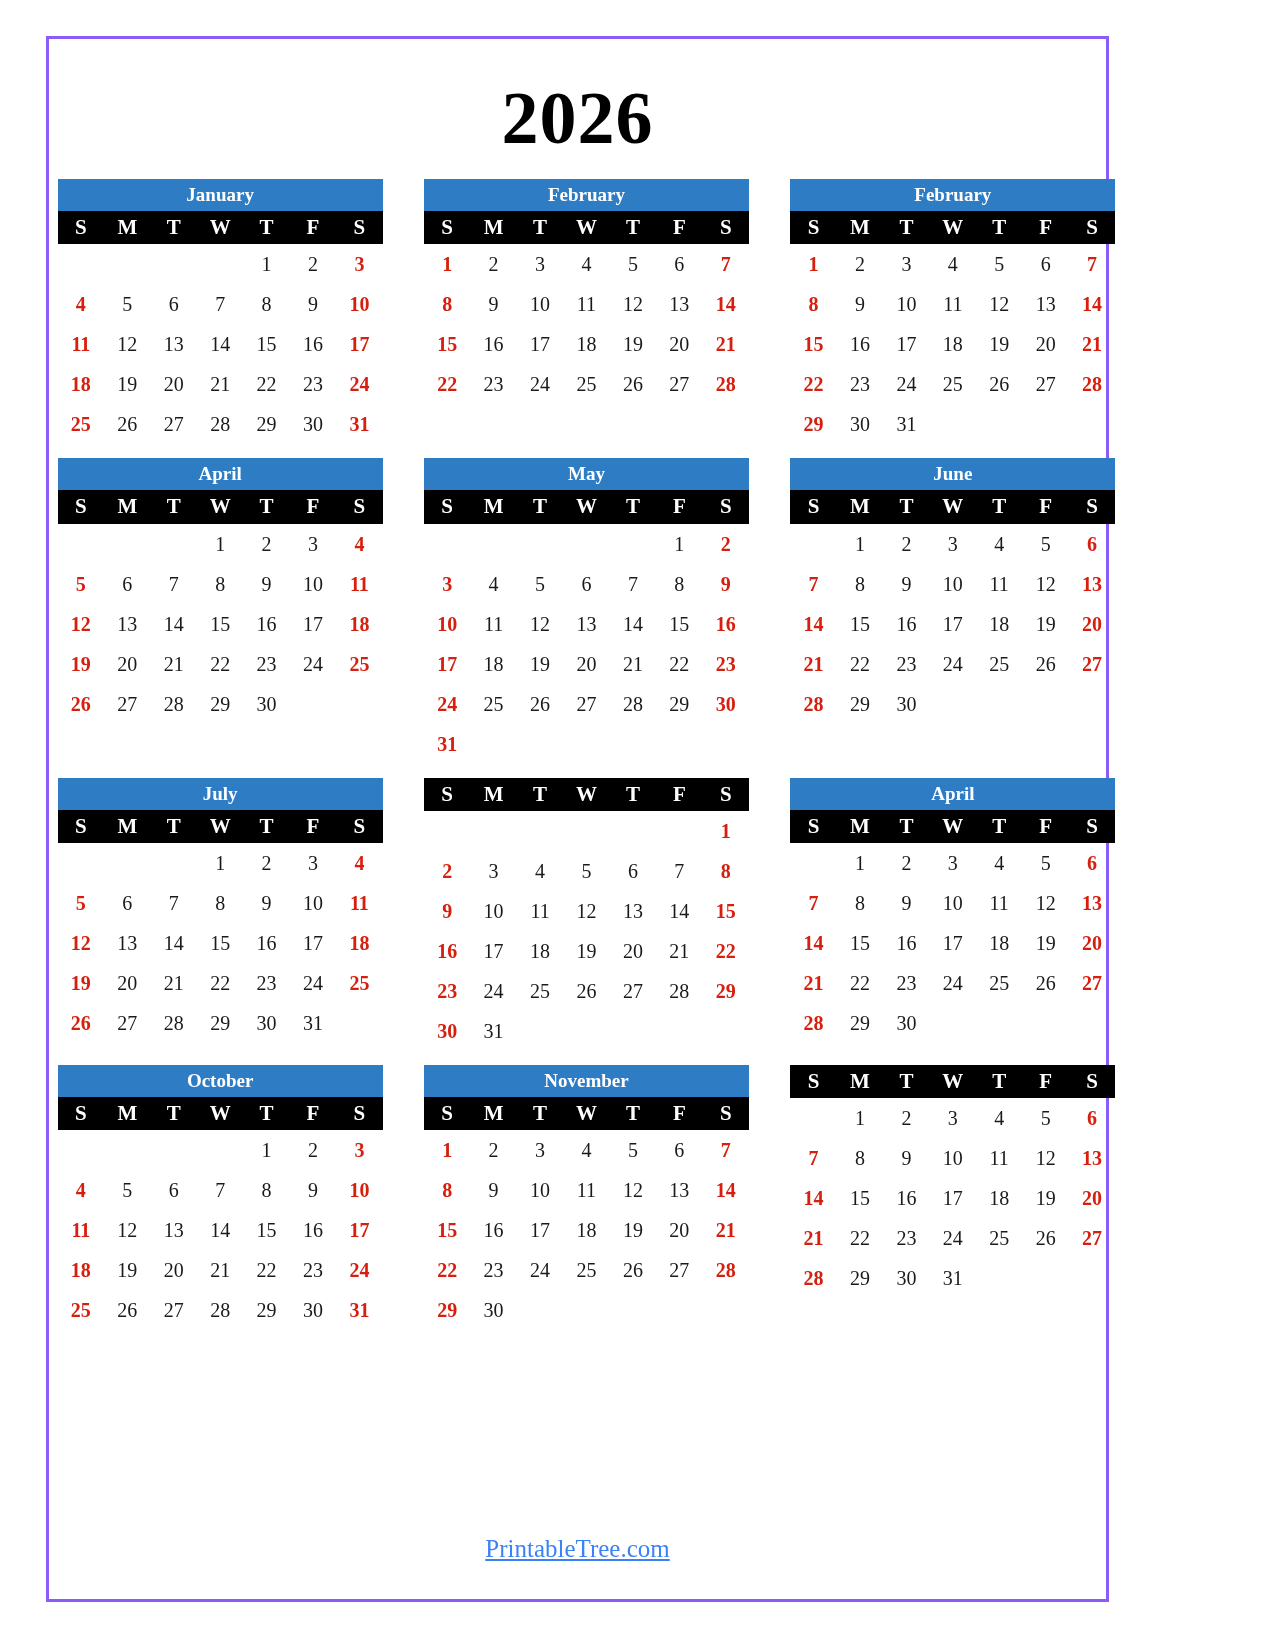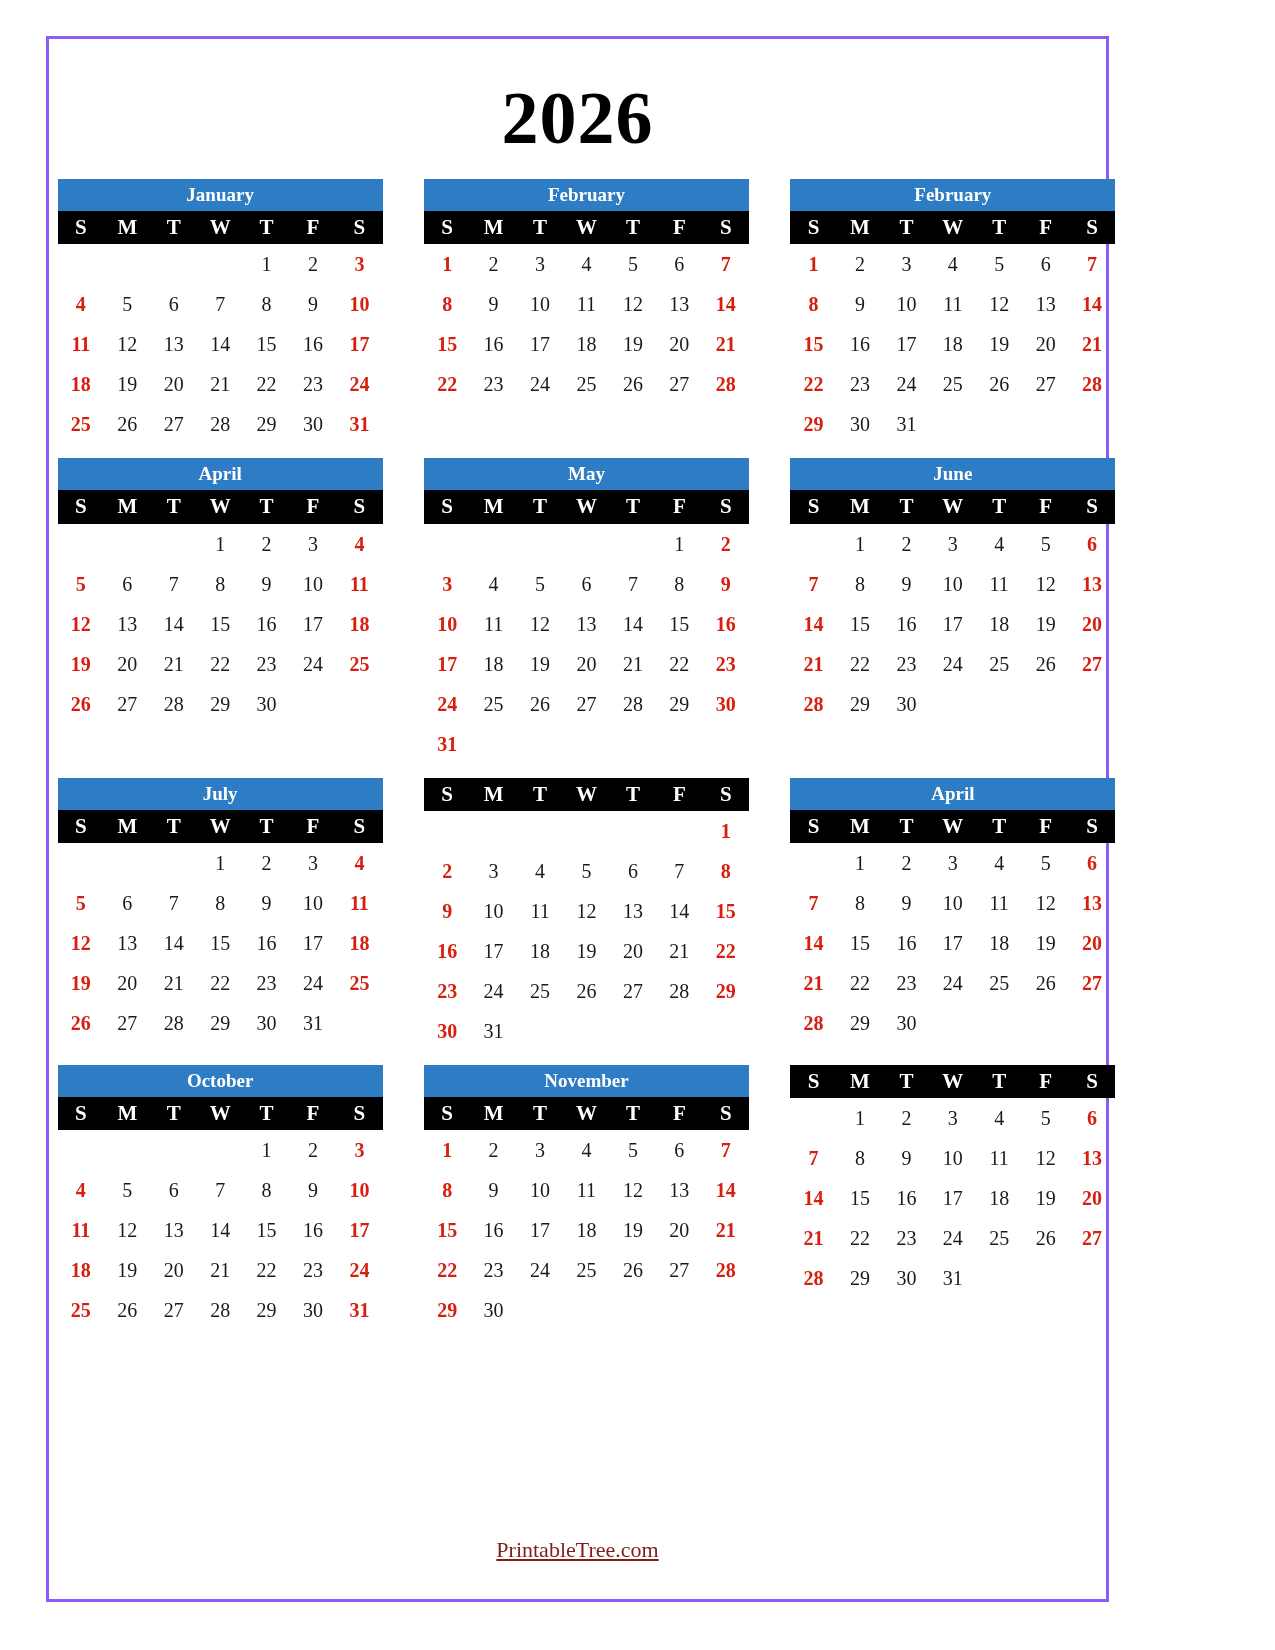--- a/index.html
+++ b/index.html
@@ -93,22 +93,22 @@
     color: transparent;
   }
   .footer {
     position: absolute;
     bottom: 36px;
     left: 0;
     right: 0;
     text-align: center;
   }
   .footer a {
-    color: #7f1d1d;
-    font-size: 22px;
+    color: #3b82f6;
+    font-size: 25px;
     font-family: "Liberation Serif", serif;
     text-decoration: underline;
   }
 </style>
 </head>
 <body>
 
 <div class="page-frame">
 
   <div class="year-title">2026</div>

